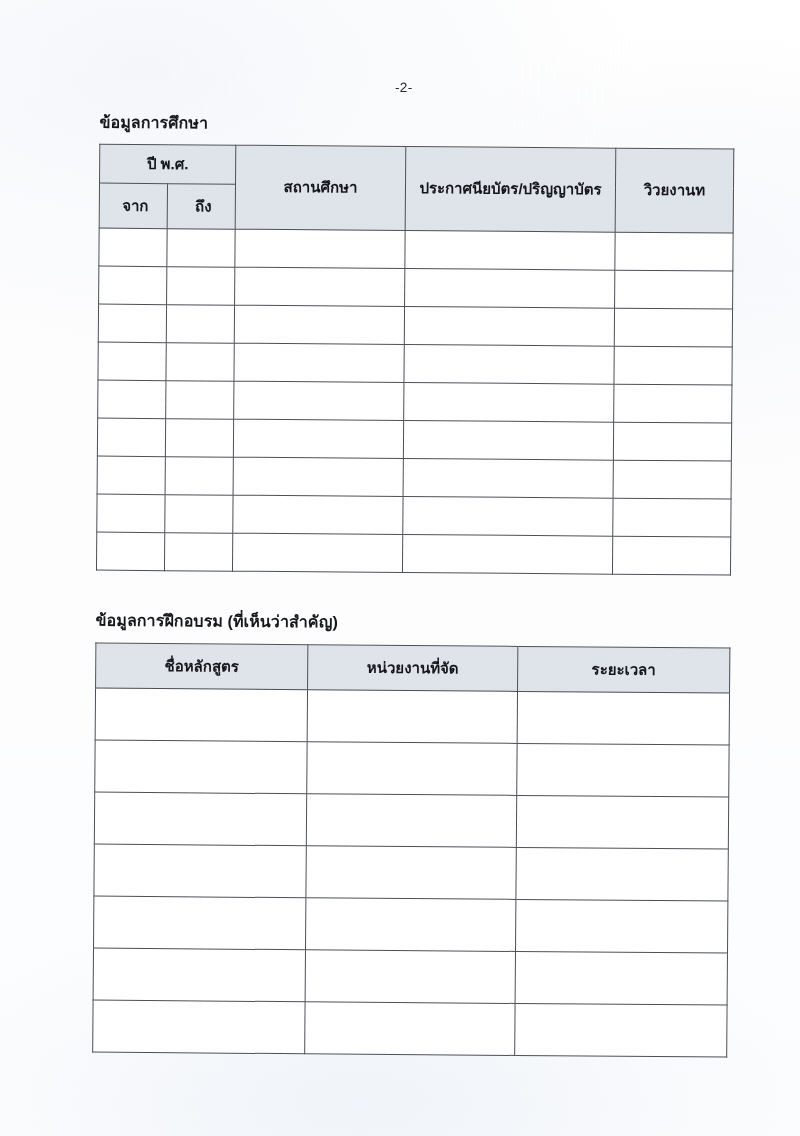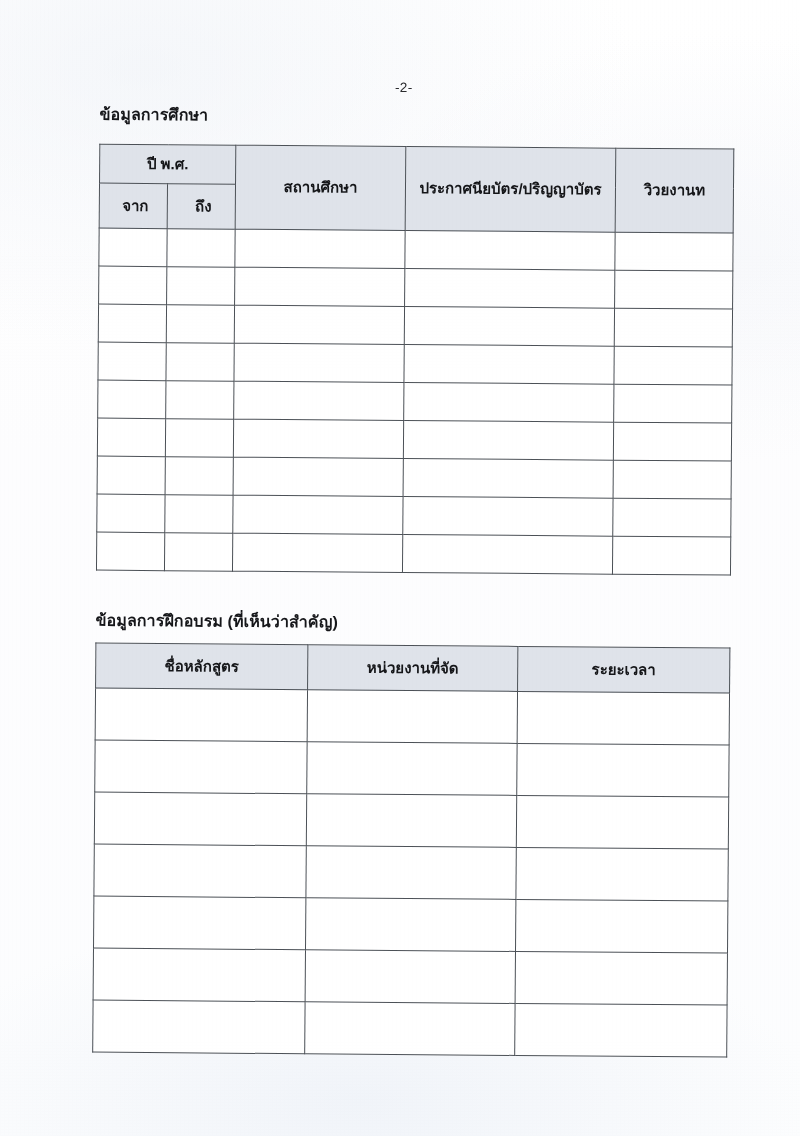--- a/index.html
+++ b/index.html
@@ -54,21 +54,21 @@
   .section-heading {
     position: absolute;
     left: 96px;
     font-size: 16px;
     font-weight: 600;
     color: #16171a;
     white-space: nowrap;
     letter-spacing: 0.1px;
   }
 
-  #heading-education { top: 104px; font-family: Liberation Mono, monospace; }
+  #heading-education { top: 112px; font-family: Liberation Mono, monospace; }
   #heading-training  { top: 610px; }
 
   
   .doc-table {
     position: absolute;
     border-collapse: collapse;
     table-layout: fixed;
     background: transparent;
   }
   .doc-table td, .doc-table th {

